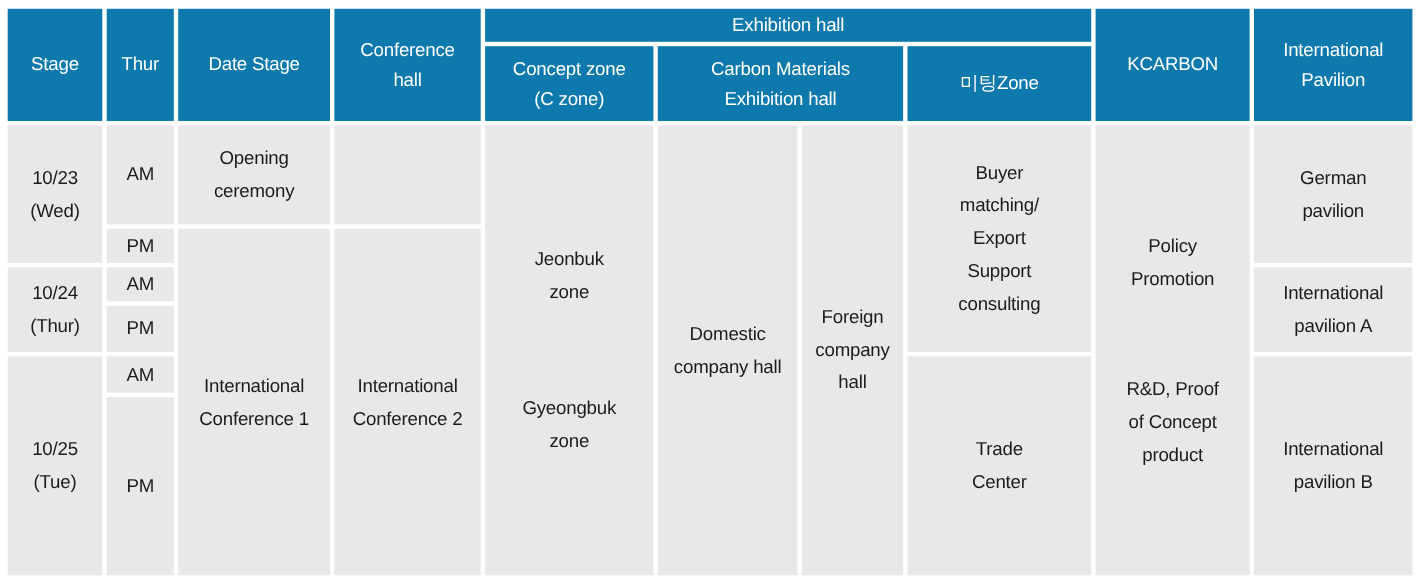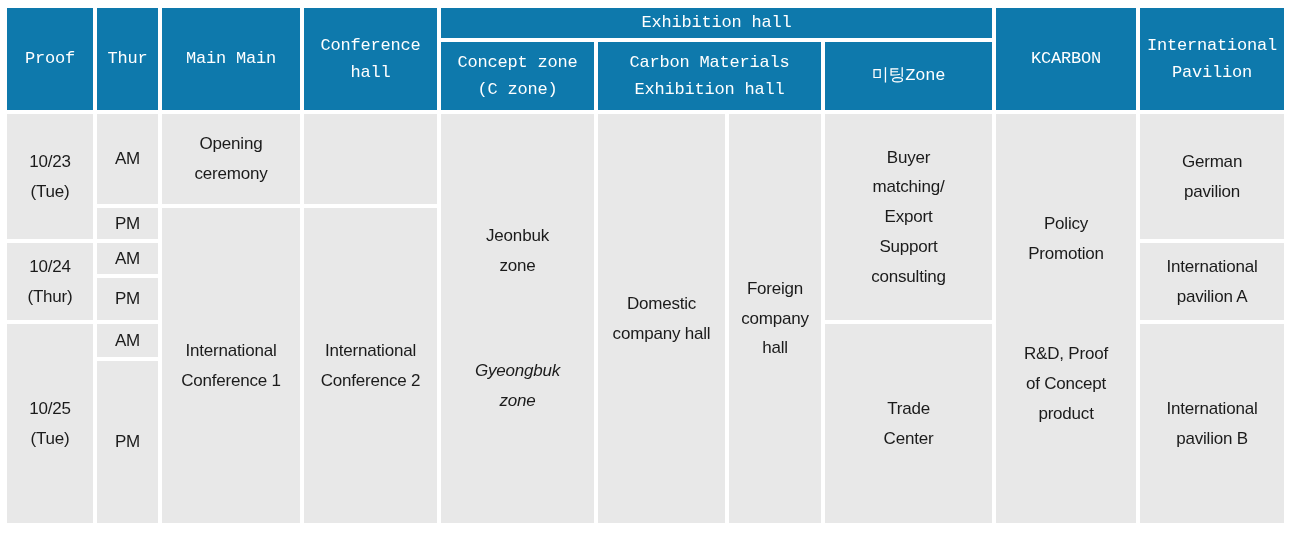--- a/index.html
+++ b/index.html
@@ -22,81 +22,80 @@
     padding: 0;
     white-space: pre-line;
     letter-spacing: -0.2px;
   }
   th {
     background: #0e79ac;
     color: #ffffff;
     font-weight: 400;
     font-size: 17px;
     line-height: 1.6;
-    font-family: Liberation Mono, monospace;
   }
   td {
     background: #e8e8e8;
     color: #1b1b1b;
     font-weight: 400;
     font-size: 17px;
     line-height: 1.75;
   }
   td.empty { background: #e8e8e8; }
   tr.hr1 { height: 30px; }
   tr.hr2 { height: 68px; }
   tr.r1 { height: 90px; }
   tr.r2 { height: 31px; }
   tr.r3 { height: 31px; }
   tr.r4 { height: 42px; }
   tr.r5 { height: 33px; }
   tr.r6 { height: 162px; }
-  .stack > div + div.gap-lg { margin-top: 46px; font-style: italic; }
+  .stack > div + div.gap-lg { margin-top: 46px; }
   .stack > div + div.gap-md { margin-top: 41px; }
 </style>
 </head>
 <body>
 
 <table class="schedule">
   <colgroup>
     <col style="width:86px">
       <col style="width:61px">
       <col style="width:138px">
       <col style="width:133px">
     <col style="width:153px">
       <col style="width:127px">
       <col style="width:92px">
       <col style="width:167px">
     <col style="width:140px">
       <col style="width:144px">
   </colgroup>
   <thead>
     <tr class="hr1">
-      <th rowspan="2">Proof</th>
+      <th rowspan="2">Stage</th>
       <th rowspan="2">Thur</th>
-      <th rowspan="2">Main Main</th>
+      <th rowspan="2">Date Stage</th>
       <th rowspan="2">Conference
 hall</th>
       <th colspan="4">Exhibition hall</th>
       <th rowspan="2">KCARBON</th>
       <th rowspan="2">International
 Pavilion</th>
     </tr>
     <tr class="hr2">
       <th>Concept zone
 (C zone)</th>
       <th colspan="2">Carbon Materials
 Exhibition hall</th>
       <th>미팅Zone</th>
     </tr>
   </thead>
   <tbody>
     <tr class="r1">
       <td rowspan="2">10/23
-(Tue)</td>
+(Wed)</td>
       <td>AM</td>
       <td>Opening
 ceremony</td>
       <td class="empty"></td>
       <td rowspan="6">
         <div class="stack">
           <div>Jeonbuk
 zone</div>
           <div class="gap-lg">Gyeongbuk
 zone</div>

